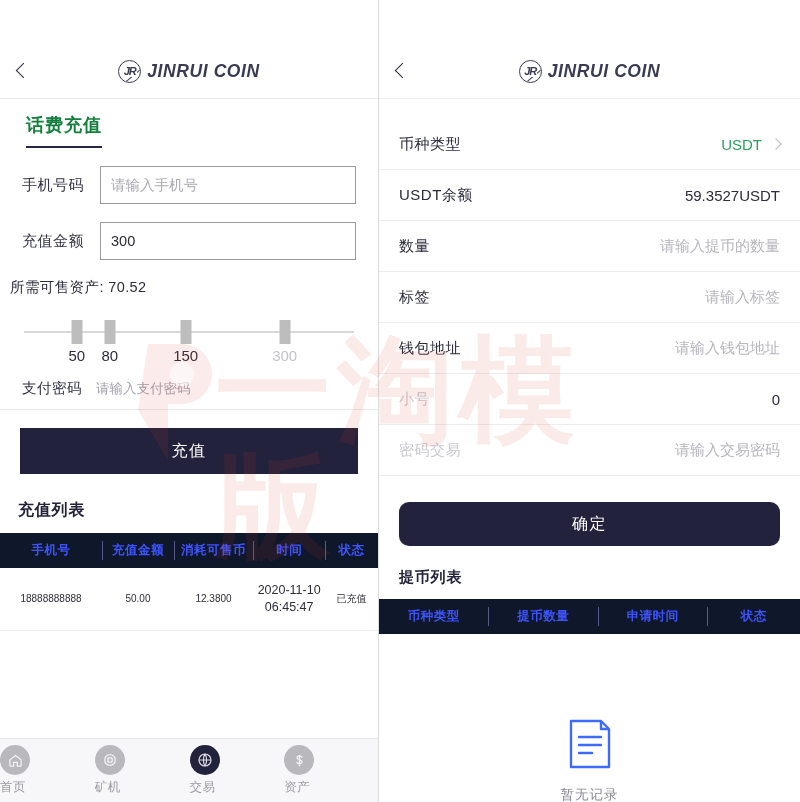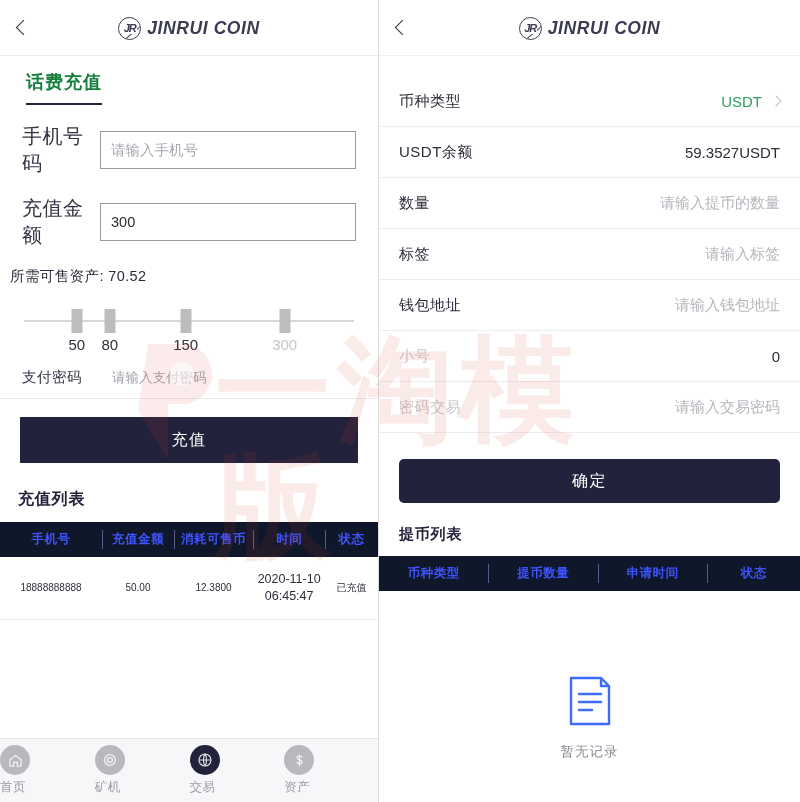--- a/index.html
+++ b/index.html
@@ -15,20 +15,21 @@
   .panel { position: relative; height: 802px; background: #ffffff; overflow: hidden; }
   .panel-left  { width: 379px; border-right: 1px solid #dcdcdc; }
   .panel-right { width: 421px; }
 
   
   .appbar {
     position: relative; height: 56px;
     display: flex; align-items: center;
     background: #ffffff;
     border-bottom: 1px solid #ebebeb;
+    margin-top: 43px;
   }
   .appbar.plain { border-bottom: 1px solid #efefef; }
   .back-btn {
     width: 46px; height: 56px;
     display: flex; align-items: center; justify-content: center;
     cursor: pointer;
   }
   .chev-left {
     width: 11px; height: 11px;
     border-left: 1.6px solid #2a2a3a;
@@ -64,21 +65,21 @@
     display: inline-block;
     font-size: 18px; font-weight: 700; color: #15803d;
     letter-spacing: 1px; padding-bottom: 9px;
     border-bottom: 2.5px solid #262641;
   }
 
   
   .field-row { display: flex; align-items: center; padding: 18px 22px 0 22px; }
   .field-label {
     width: 78px; flex: none;
-    font-size: 20px; color: #333344; letter-spacing: .5px;
+    font-size: 15px; color: #333344; letter-spacing: .5px;
   }
   .field-box {
     flex: 1; height: 38px; border: 1px solid #9a9aa5;
     display: flex; align-items: center; padding: 0 10px;
     font-size: 14.5px; background: #fff;
   }
   .field-box.value { color: #2b2b33; }
   .ph { color: #a9a9b2; }
 
   .note-row {
@@ -99,40 +100,40 @@
   }
   .slider-labels { position: relative; margin: 2px 24px 0 24px; height: 22px; }
   .slider-label {
     position: absolute; top: 0; transform: translateX(-50%);
     font-size: 15px; color: #2d2d3c; font-weight: 500;
   }
   .slider-label.dim { color: #c4c4cc; }
 
   
   .inline-row {
-    display: flex; align-items: center; gap: 30px;
+    display: flex; align-items: center; gap: 14px;
     padding: 10px 22px 11px 22px;
     border-bottom: 1px solid #e9e9ee;
   }
   .inline-label { font-size: 14.5px; color: #333344; letter-spacing: .5px; }
   .inline-ph { font-size: 13.5px; color: #a3a3ad; }
 
   
   .btn-area { position: relative; padding: 18px 20px 0 20px; }
   .gray-strip {
     position: absolute; left: 198px; right: 20px; top: 18px;
     height: 10px; background: #e6e6e6;
   }
   .btn-primary {
     position: relative;
     height: 46px; background: #23223c; color: #ffffff;
     display: flex; align-items: center; justify-content: center;
     font-size: 16px; letter-spacing: 1.5px; cursor: pointer;
   }
-  .btn-primary.rounded { border-radius: 5px; height: 44px; }
+  .btn-primary.rounded { border-radius: 10px; height: 44px; }
 
   
   .list-title {
     padding: 26px 0 12px 18px;
     font-size: 16px; font-weight: 700; color: #23233a; letter-spacing: .8px;
   }
   .list-title.small { font-size: 15px; padding: 22px 0 12px 20px; }
 
   table { width: 100%; border-collapse: collapse; }
   thead tr { background: #0f172a; }

